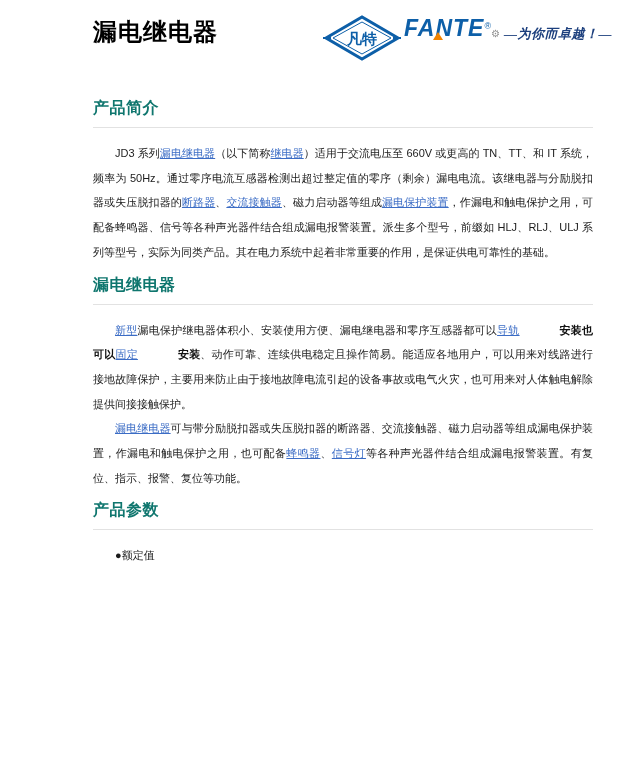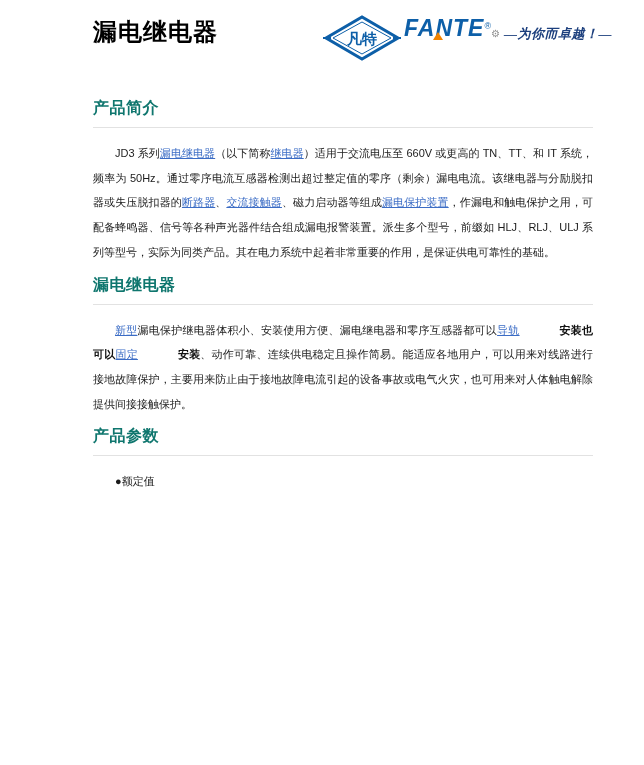--- a/index.html
+++ b/index.html
@@ -89,20 +89,21 @@
       <div class="paragraphs">
           <p><span>JD3 系列</span><a class="lnk">漏电继电器</a><span>（以下简称</span><a class="lnk">继电器</a><span>）适用于交流电压至 660V 或更高的 TN、TT、和 IT 系统，频率为 50Hz。通过零序电流互感器检测出超过整定值的零序（剩余）漏电电流。该继电器与分励脱扣器或失压脱扣器的</span><a class="lnk">断路器</a><span>、</span><a class="lnk">交流接触器</a><span>、磁力启动器等组成</span><a class="lnk">漏电保护装置</a><span>，作漏电和触电保护之用，可配备蜂鸣器、信号等各种声光器件结合组成漏电报警装置。派生多个型号，前缀如 HLJ、RLJ、ULJ 系列等型号，实际为同类产品。其在电力系统中起着非常重要的作用，是保证供电可靠性的基础。</span></p>
         </div>
     </section>
 
     <section>
       <h2 class="sec-heading">漏电继电器</h2>
       <hr class="sec-rule">
       <div class="paragraphs">
           <p><a class="lnk">新型</a><span>漏电保护继电器体积小、安装使用方便、漏电继电器和零序互感器都可以</span><a class="lnk">导轨</a><b>安装也可以</b><a class="lnk">固定</a><b>安装</b><span>、动作可靠、连续供电稳定且操作简易。能适应各地用户，可以用来对线路进行接地故障保护，主要用来防止由于接地故障电流引起的设备事故或电气火灾，也可用来对人体触电解除提供间接接触保护。</span></p>
+          <p><a class="lnk">漏电继电器</a><span>可与带分励脱扣器或失压脱扣器的断路器、交流接触器、磁力启动器等组成漏电保护装置，作漏电和触电保护之用，也可配备</span><a class="lnk">蜂鸣器</a><span>、</span><a class="lnk">信号灯</a><span>等各种声光器件结合组成漏电报警装置。有复位、指示、报警、复位等功能。</span></p>
         </div>
     </section>
 
     <section>
       <h2 class="sec-heading">产品参数</h2>
       <hr class="sec-rule">
       <div class="paragraphs">
           <p><span>●额定值</span></p>
         </div>
     </section>

